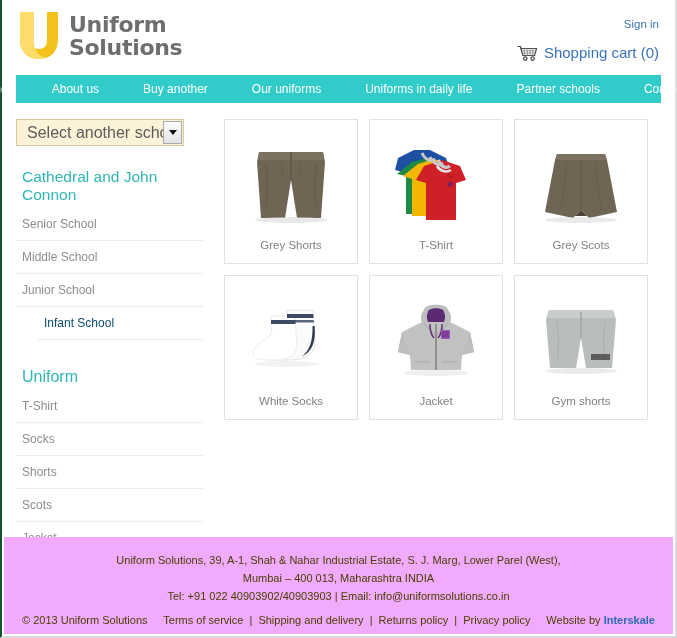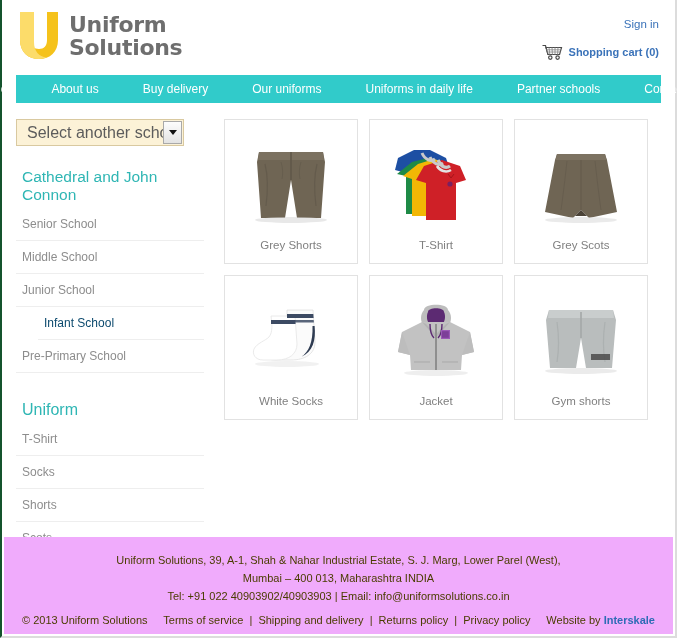--- a/index.html
+++ b/index.html
@@ -30,21 +30,21 @@
   .logo-text .l1, .logo-text .l2 {
     font-family:"DejaVu Sans", sans-serif;
     font-weight:bold; font-size:22px; color:#6e6e6e; letter-spacing:-0.3px;
     display:block;
   }
   .logo-text .l2 { margin-top:1px; }
 
   .signin { position:absolute; right:16px; top:18px; font-size:11.5px; color:#3b73b9; cursor:pointer;margin-left:45px; }
   .cart-wrap { position:absolute; right:16px; top:44px; display:flex; align-items:center; }
   .cart-icon { margin-right:6px; display:flex; align-items:center; }
-  .cart-label { font-size:11px; color:#3b73b9; cursor:pointer;font-weight:bold; }
+  .cart-label { font-size:15px; color:#3b73b9; cursor:pointer; }
 
   
   .nav {
     height:28px; background:#31cbca;
     display:flex; align-items:center; justify-content:center;
     margin:0 14px;
   }
   .nav-item {
     color:#ffffff; font-size:12px; padding:0 22px; cursor:pointer;
     white-space:nowrap; line-height:28px;
@@ -151,21 +151,21 @@
           <circle cx="15.6" cy="13.6" r="1.7" fill="none" stroke="#4a4a4a" stroke-width="1.2"></circle>
         </svg>
       </span>
       <span class="cart-label">Shopping cart (0)</span>
     </div>
   </div>
 
   <div class="nav">
     <span class="nav-item">Home</span>
     <span class="nav-item">About us</span>
-    <span class="nav-item">Buy delivery</span>
+    <span class="nav-item">Buy another</span>
     <span class="nav-item">Our uniforms</span>
     <span class="nav-item">Uniforms in daily life</span>
     <span class="nav-item">Partner schools</span>
     <span class="nav-item">Contact us</span>
   </div>
 
   <div class="content">
 
     <div class="sidebar">
 
@@ -175,21 +175,20 @@
           <span class="tri-down"></span>
         </span>
       </div>
 
       <div class="sb-heading">Cathedral and John Connon</div>
       <ul class="sb-list">
         <li>Senior School</li>
         <li>Middle School</li>
         <li>Junior School</li>
         <li class="active">Infant School</li>
-        <li>Pre-Primary School</li>
       </ul>
 
       <div class="sb-heading uniform">Uniform</div>
       <ul class="sb-list">
         <li>T-Shirt</li>
         <li>Socks</li>
         <li>Shorts</li>
         <li>Scots</li>
         <li>Jacket</li>
         <li>Gym Shorts</li>

